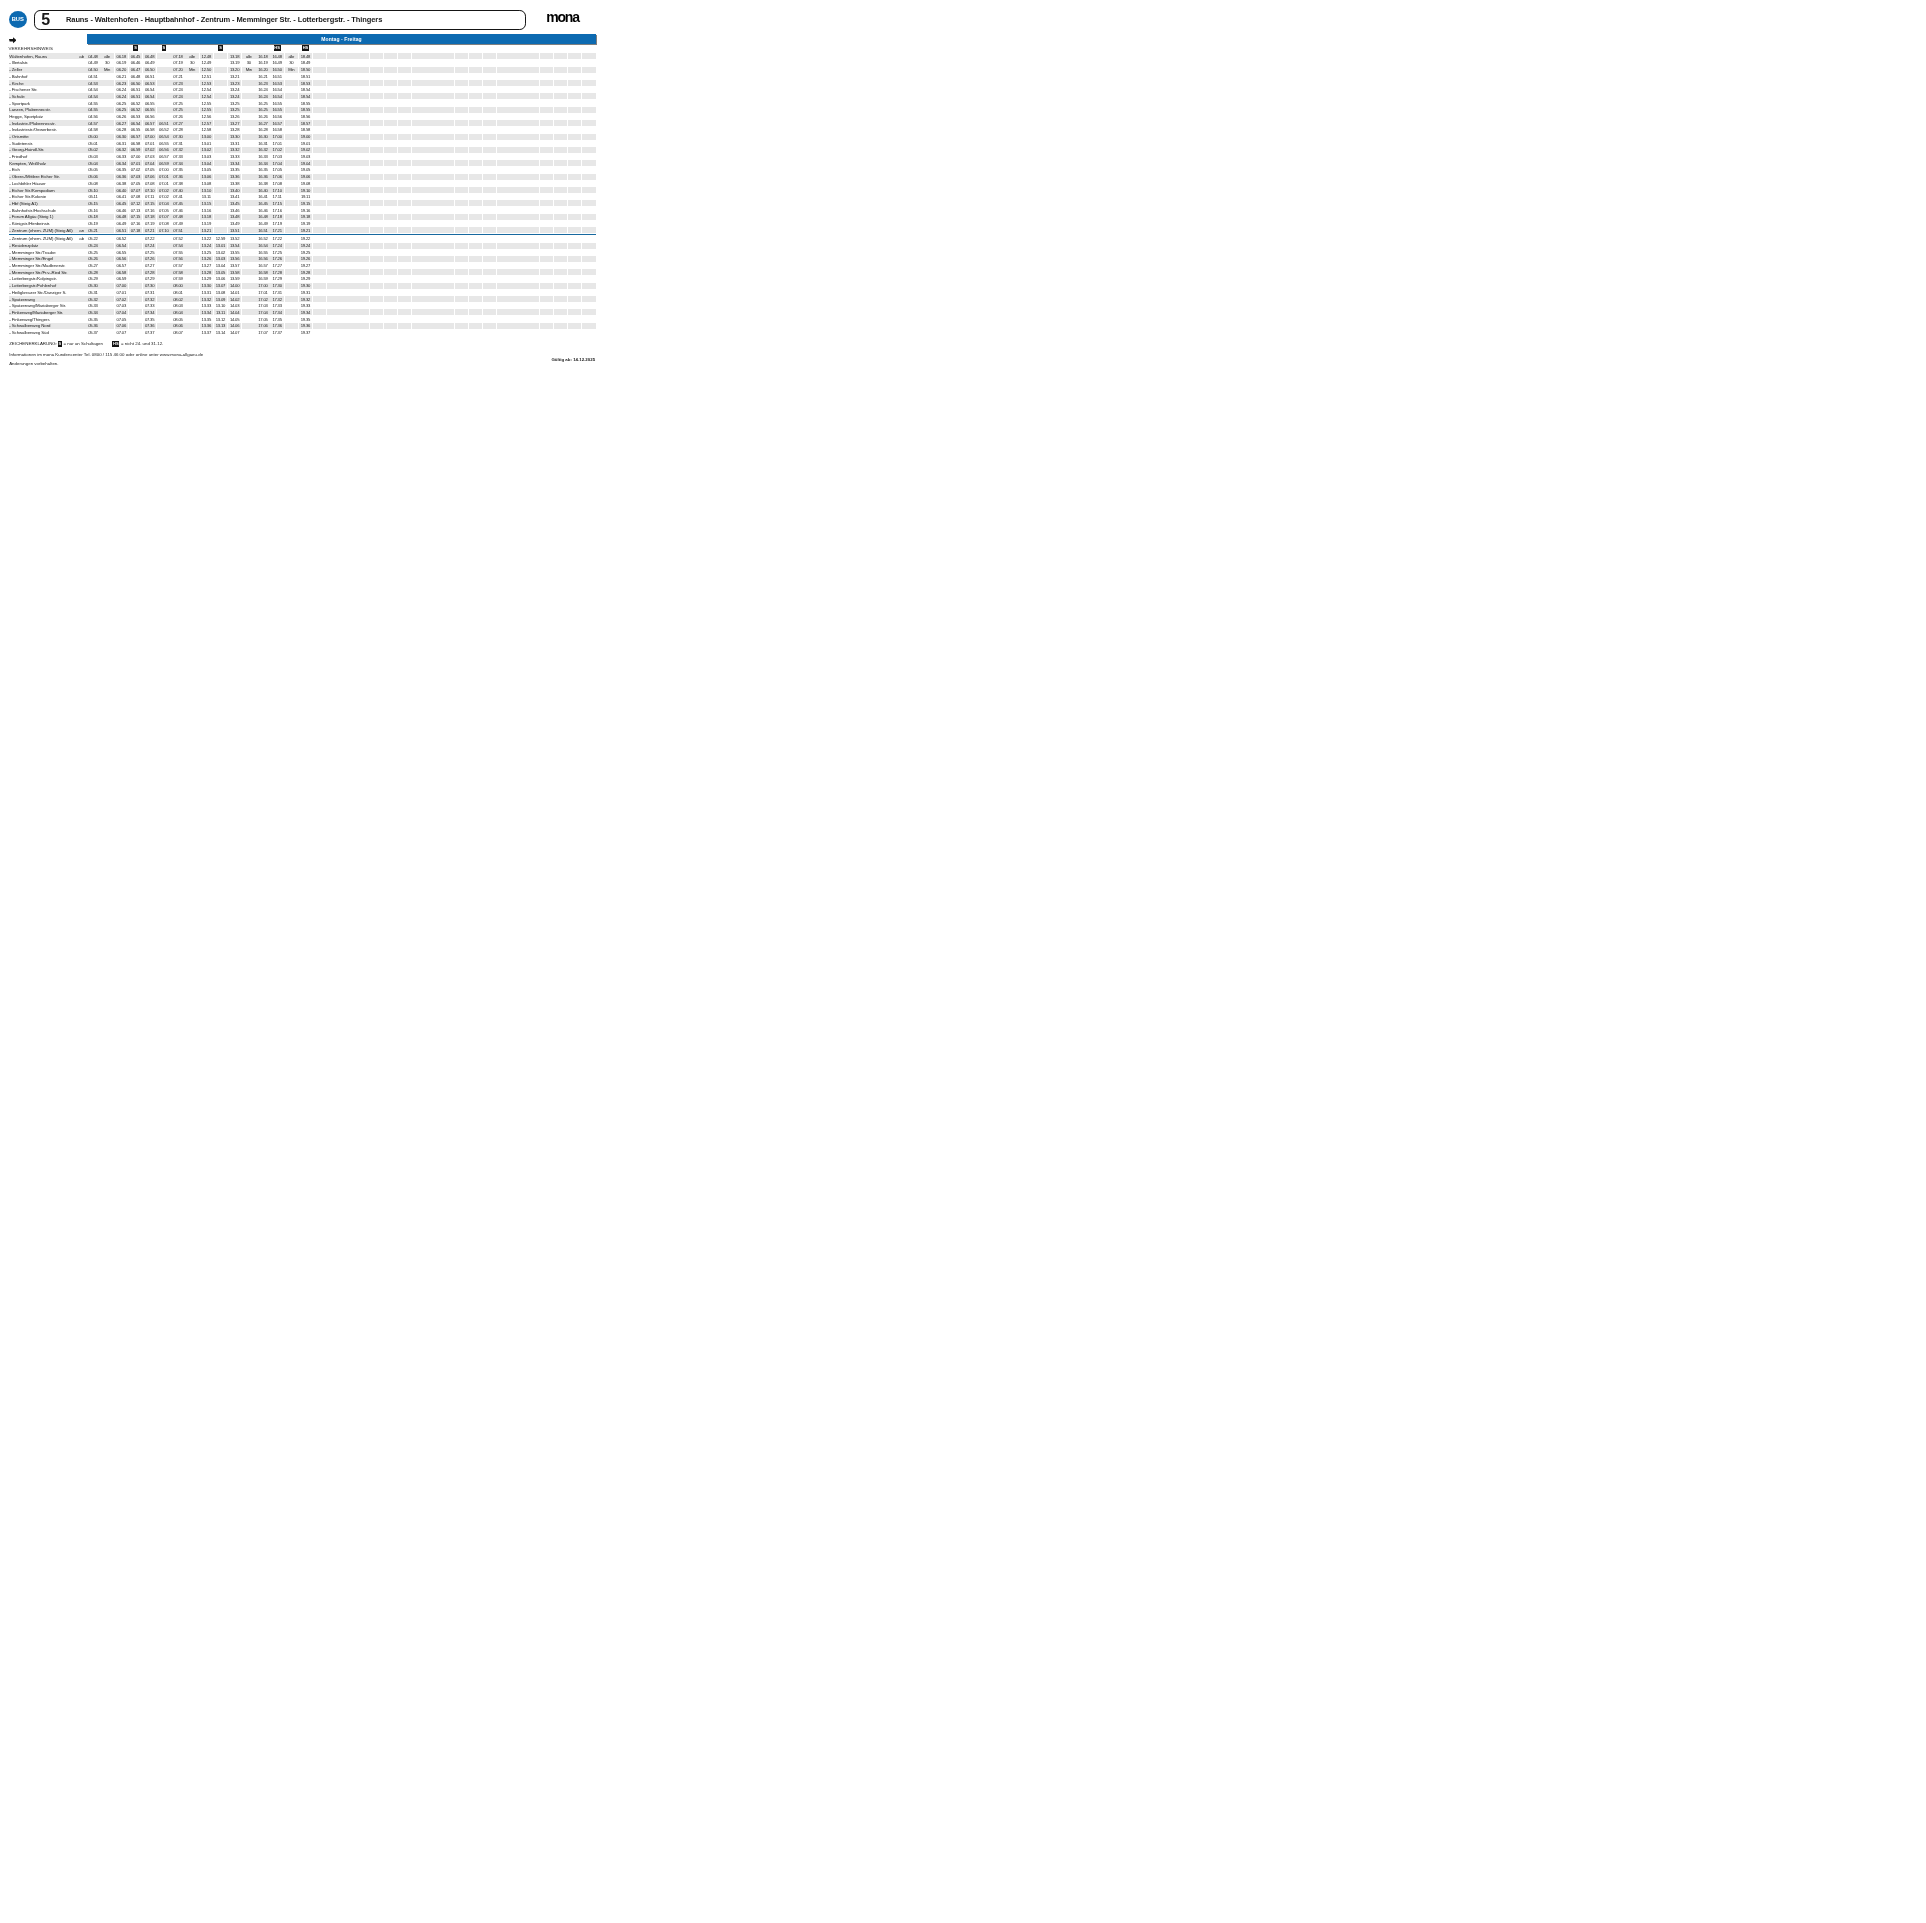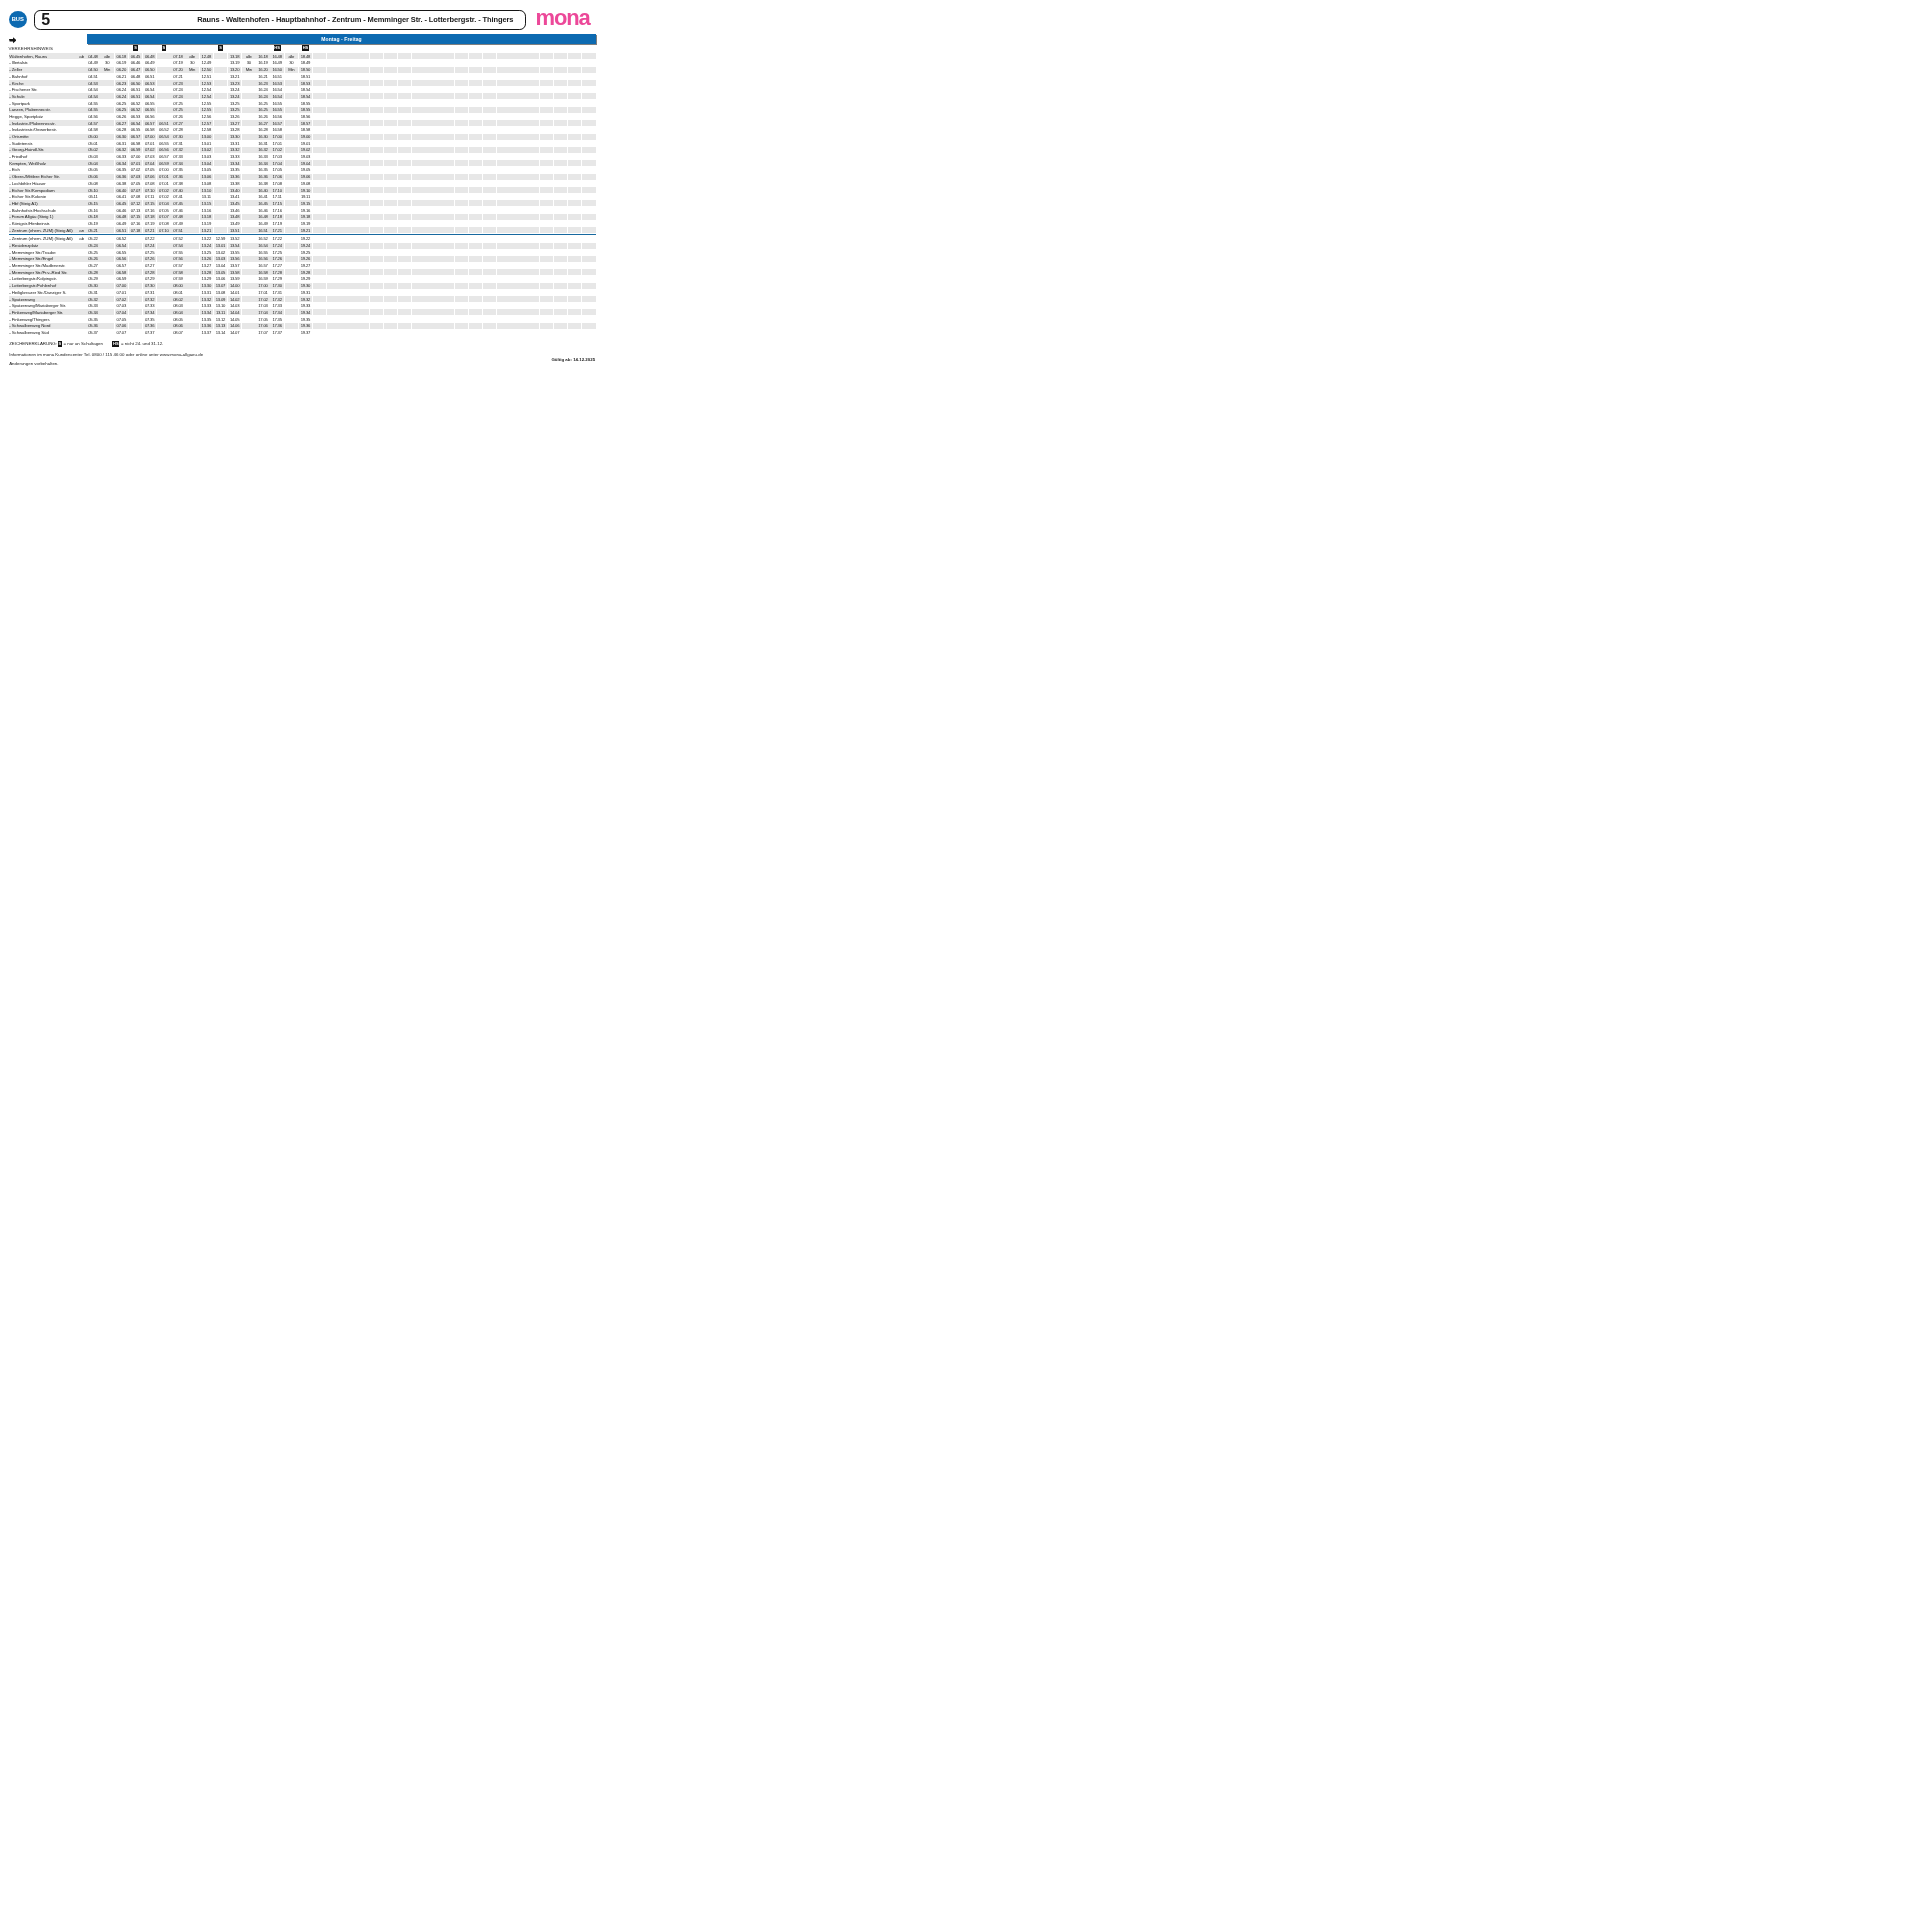--- a/index.html
+++ b/index.html
@@ -6,24 +6,24 @@
   body { width:604px; height:427px; position:relative; font-family:"Liberation Sans", sans-serif; color:#1a1a1a; }
   .page { position:absolute; inset:0; overflow:hidden; }
 
   
   .bus-badge { position:absolute; left:8.5px; top:10.8px; width:18.5px; height:17.3px;
     background:#0d6ab1; border-radius:50%; display:flex; align-items:center; justify-content:center;
     color:#fff; font-weight:bold; font-size:5.8px; letter-spacing:0; }
   .line-box { position:absolute; left:34px; top:9.6px; width:492px; height:20px; box-sizing:border-box;
     border:1.2px solid #151515; border-radius:6.2px; display:flex; align-items:center; background:#fff; }
   .line-number { font-size:16px; font-weight:bold; margin-left:6.2px; line-height:1; }
-  .route-title { position:absolute; left:31px; right:11.6px; text-align:right; font-size:7.5px; font-weight:bold;
+  .route-title { position:absolute; left:31px; right:11.6px; text-align:left; font-size:7.5px; font-weight:bold;
     letter-spacing:-0.1px; white-space:nowrap; }
   .mona-logo { position:absolute; left:529px; top:5px; width:67px; text-align:center;
-    font-size:22px; font-weight:bold; color:#ec4899; letter-spacing:-1.2px; line-height:25.4px; }
+    font-size:14px; font-weight:bold; color:#000000; letter-spacing:-1.2px; line-height:25.4px; }
 
   .direction-arrow { position:absolute; left:8.5px; top:37px; width:7.7px; height:6.5px; }
   .direction-arrow svg { display:block; width:100%; height:100%; }
 
   .day-bar { position:absolute; left:87px; top:34px; width:509px; height:10px; background:#0d6ab1;
     box-shadow:1px 1px 0 0 #7f7f7f; display:flex; align-items:center; justify-content:center;
     color:#fff; font-weight:bold; font-size:5px; letter-spacing:0.1px; }
 
   
   .table { position:absolute; left:8.5px; top:45px; width:587px; }

